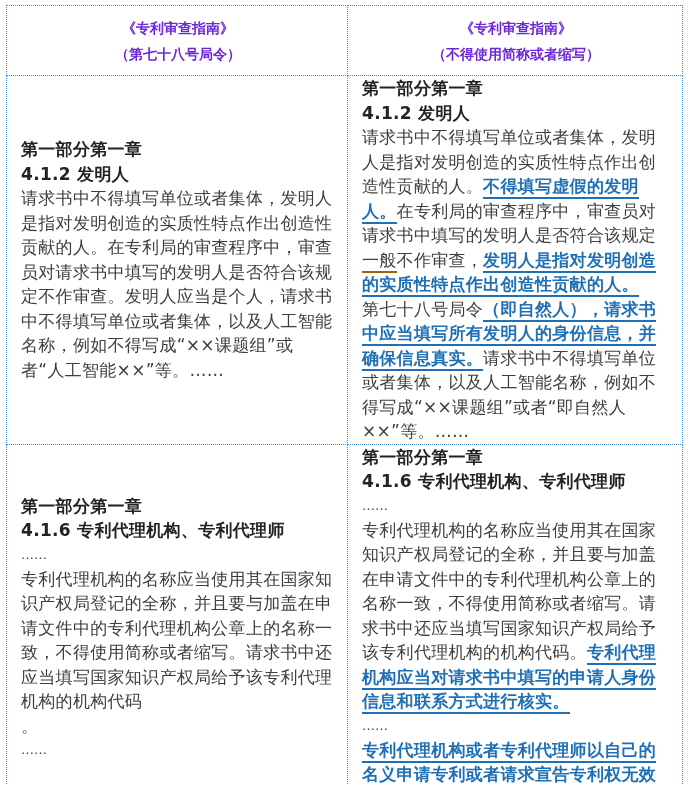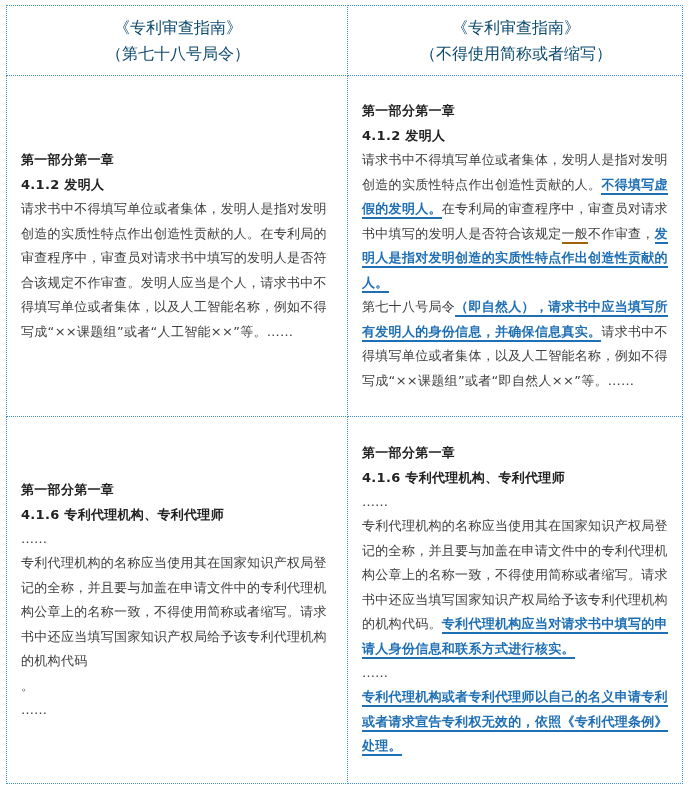--- a/index.html
+++ b/index.html
@@ -2,25 +2,25 @@
 <html><head>
 <meta charset="utf-8">
 <style>
   html, body { margin: 0; padding: 0; background: #ffffff; }
   body { width: 690px; height: 785px; position: relative; overflow: hidden;
          font-family: "DejaVu Sans", "Liberation Sans", sans-serif; color: #3e3e3e; }
   .tbl { position: absolute; left: 6px; top: 5px; width: 677px; border-collapse: collapse; table-layout: fixed; }
   .tbl td { border: 1px dotted #3d8fd6; vertical-align: middle; padding: 0 12px 0 14px; }
   .col-l { width: 341px; }
   .col-r { width: 335px; }
-  .hdr td { height: 69px; text-align: center; font-weight: normal; font-size: 16px; color: #0c4a6e; }
+  .hdr td { height: 69px; text-align: center; font-weight: bold; font-size: 14px; color: #6d28d9; }
   .hdr .line { line-height: 26px; }
   .row1 td { height: 340px; }
   .row2 td { height: 366px; }
-  .p { font-size: 13px; line-height: 24.5px; margin: 0; letter-spacing: 0.3px; }
+  .p { font-size: 17px; line-height: 24.5px; margin: 0; letter-spacing: 0.3px; }
   .p.b { font-weight: bold; color: #222; }
   .hl { color: #1f6fb5; font-weight: bold; border-bottom: 2px solid #1f6fb5; padding-bottom: 1px; }
   .ul { border-bottom: 2px solid #a16207; padding-bottom: 1px; }
   .dots { font-size: 13px; line-height: 24px; margin: 0; color: #3e3e3e; }
 </style>
 </head>
 <body>
 
 <table class="tbl">
   <colgroup>

